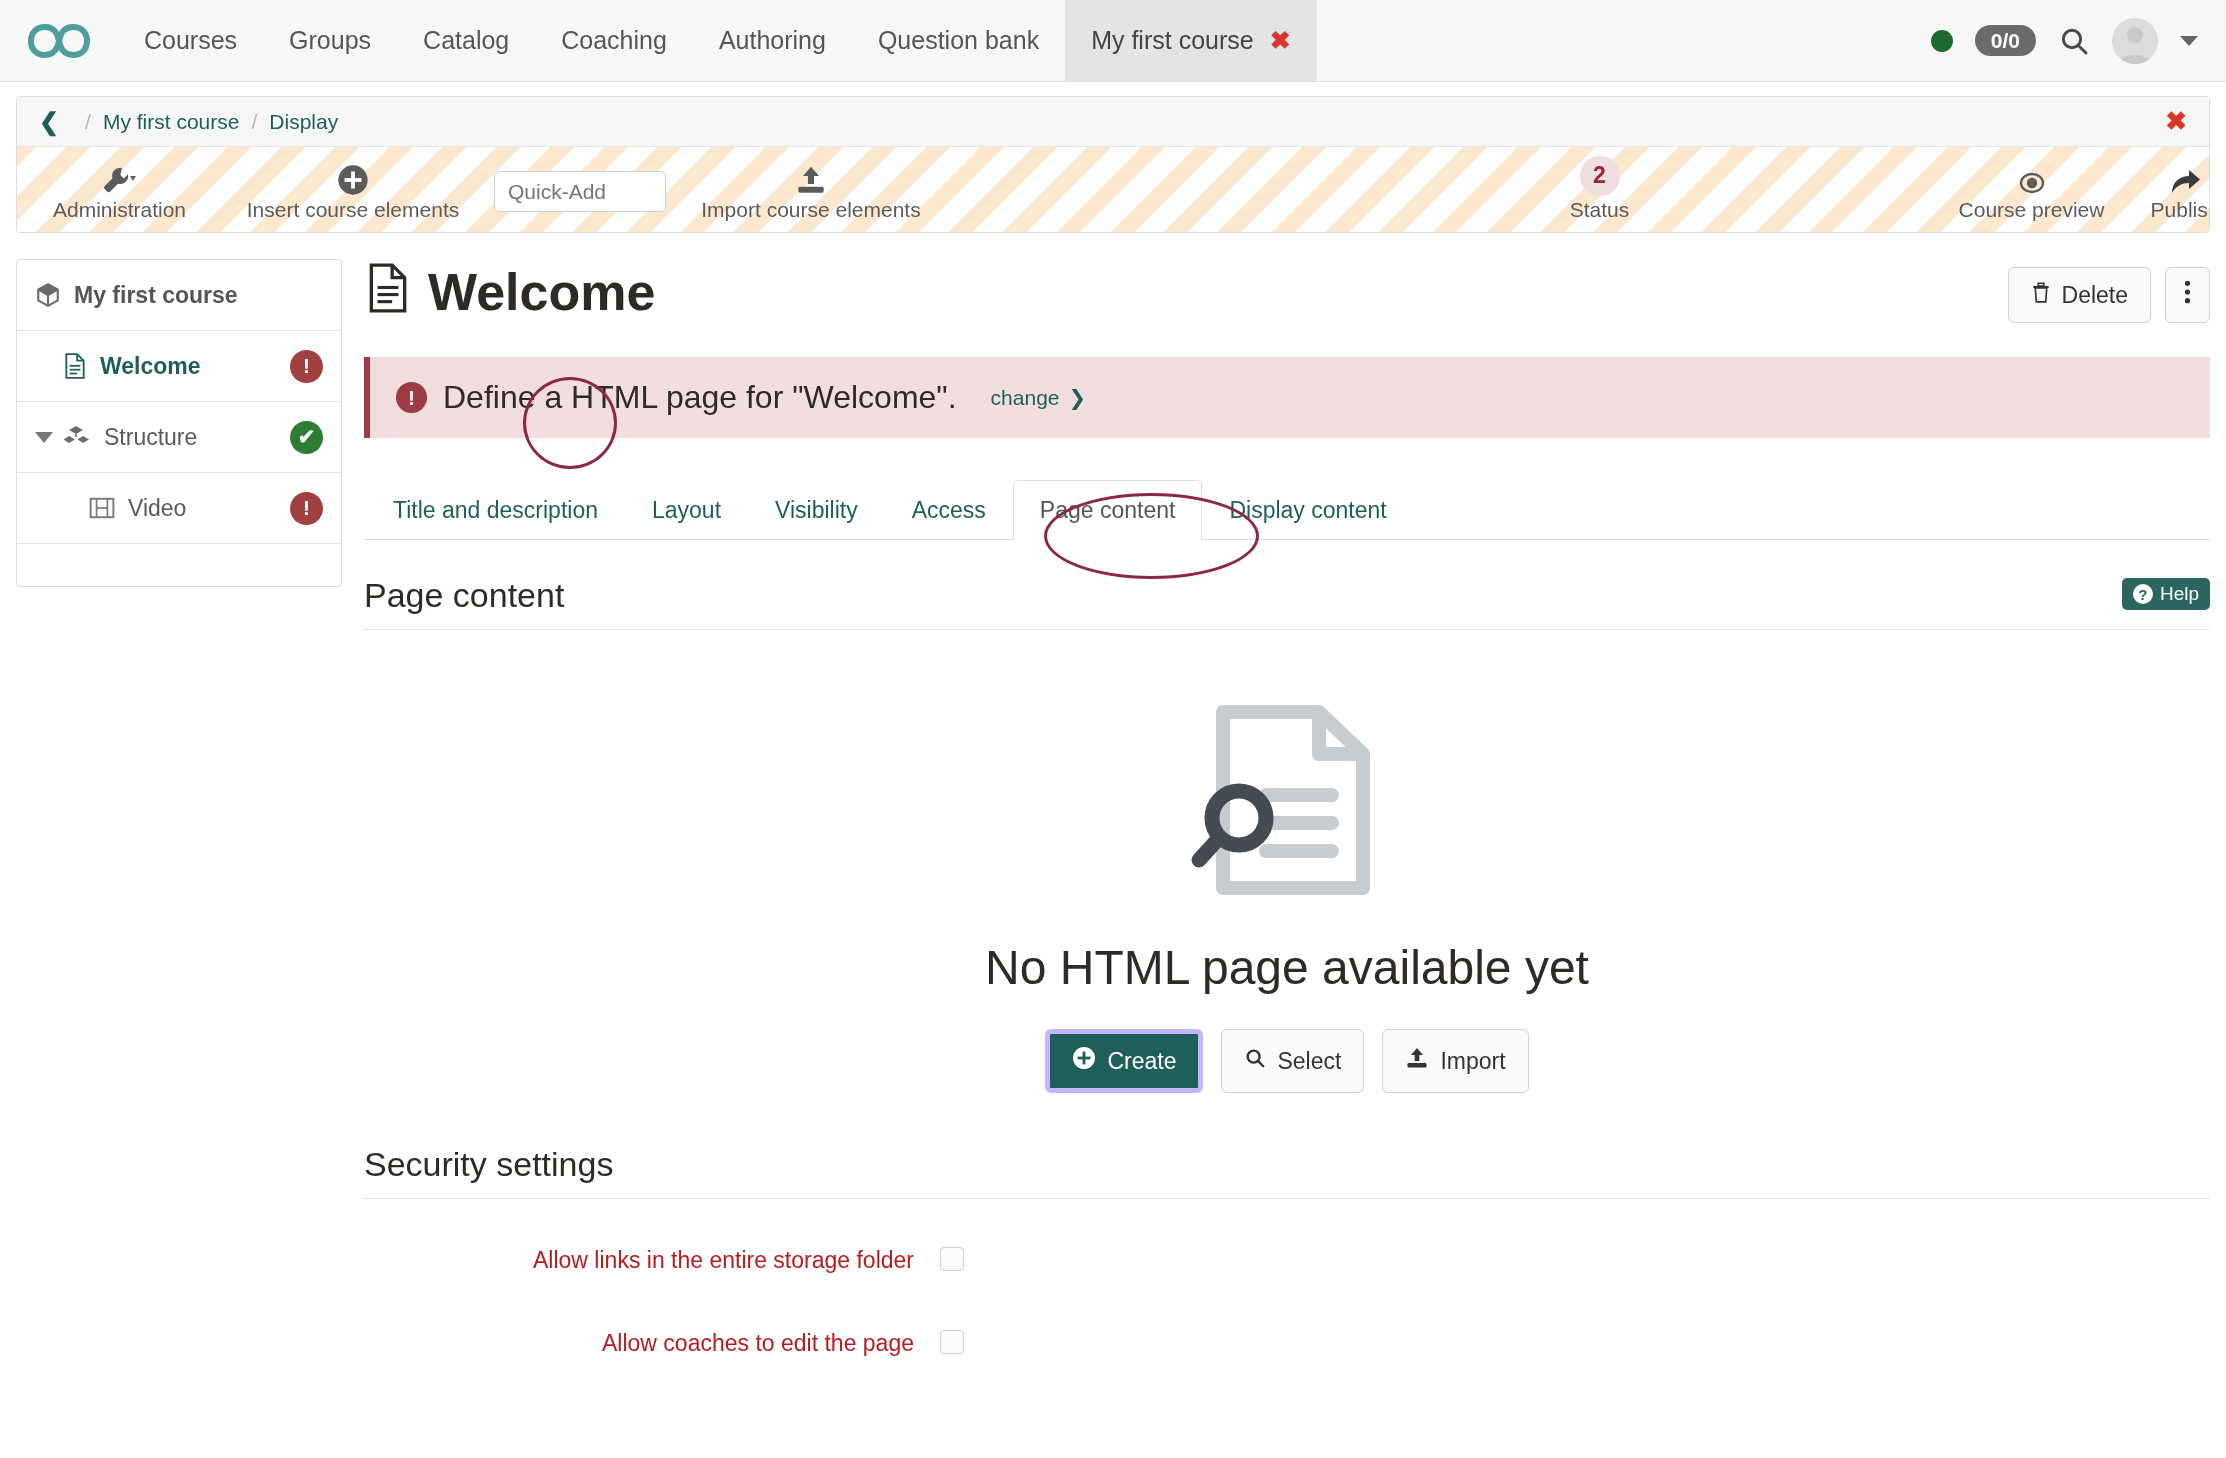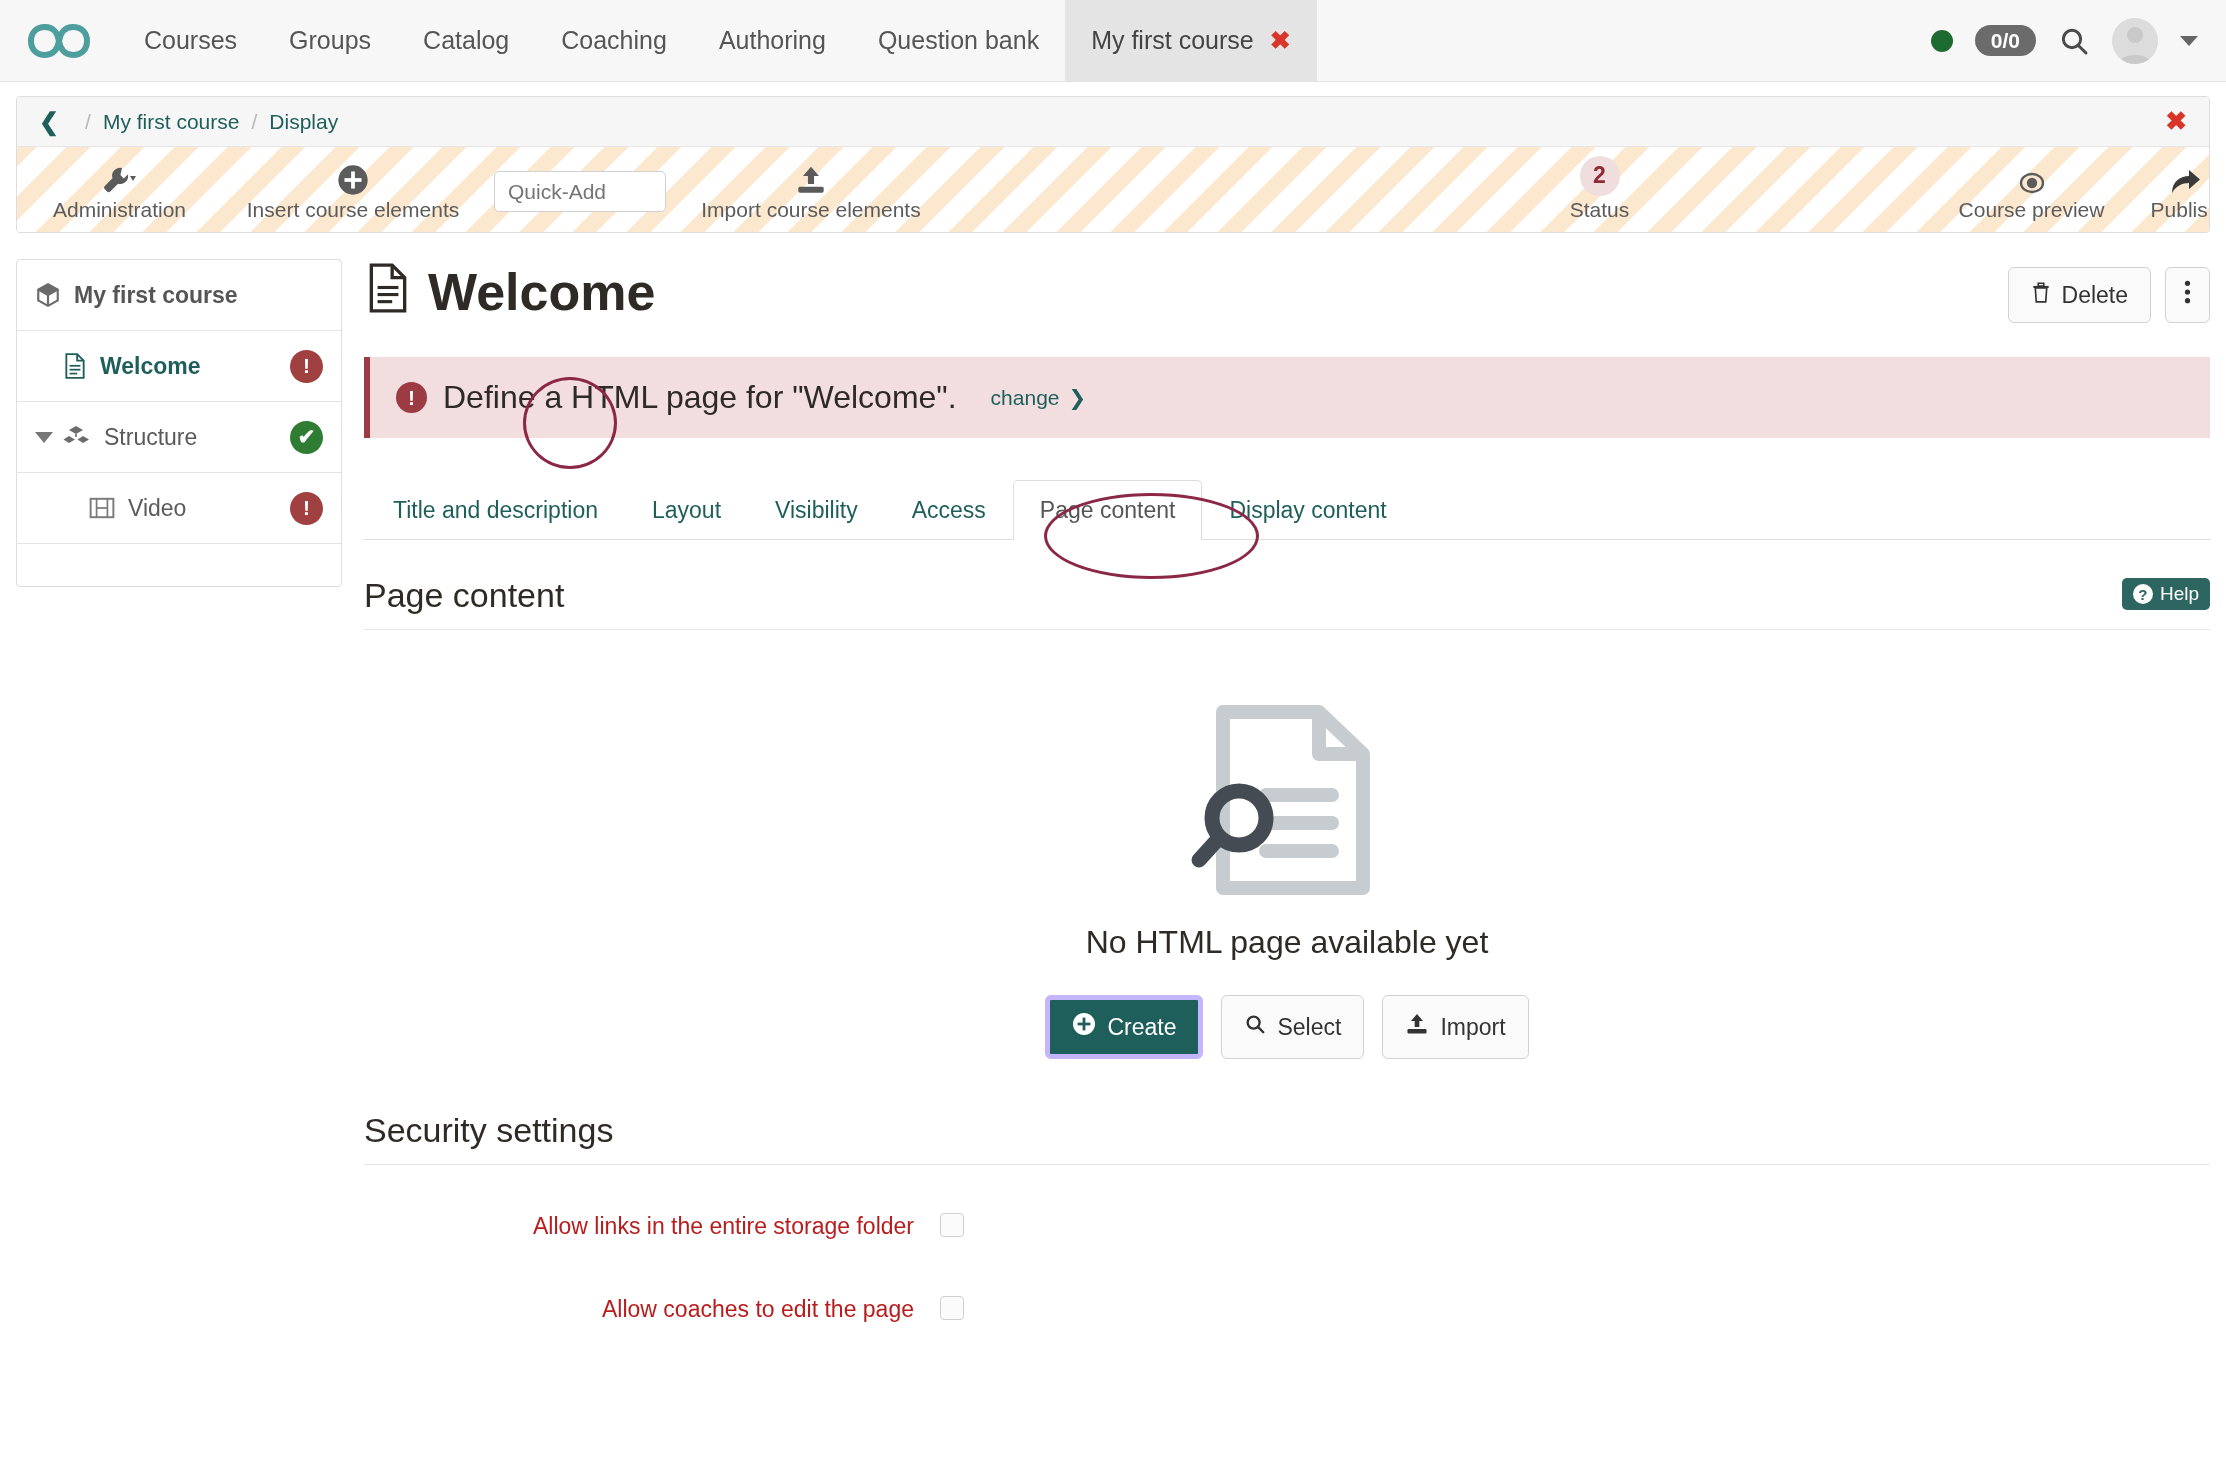--- a/index.html
+++ b/index.html
@@ -380,23 +380,23 @@
   }
 
   
   .empty-state {
     display: flex;
     flex-direction: column;
     align-items: center;
     padding-top: 70px;
   }
   .empty-title {
-    font-size: 32px;
+    font-size: 48px;
     color: #2e2a26;
-    margin-top: 20px;
+    margin-top: 36px;
   }
   .empty-actions {
     display: flex;
     gap: 18px;
     margin-top: 34px;
   }
   .btn-primary {
     background: #1f5f5b;
     border: 5px solid #c4b5fd;
     color: #ffffff;

